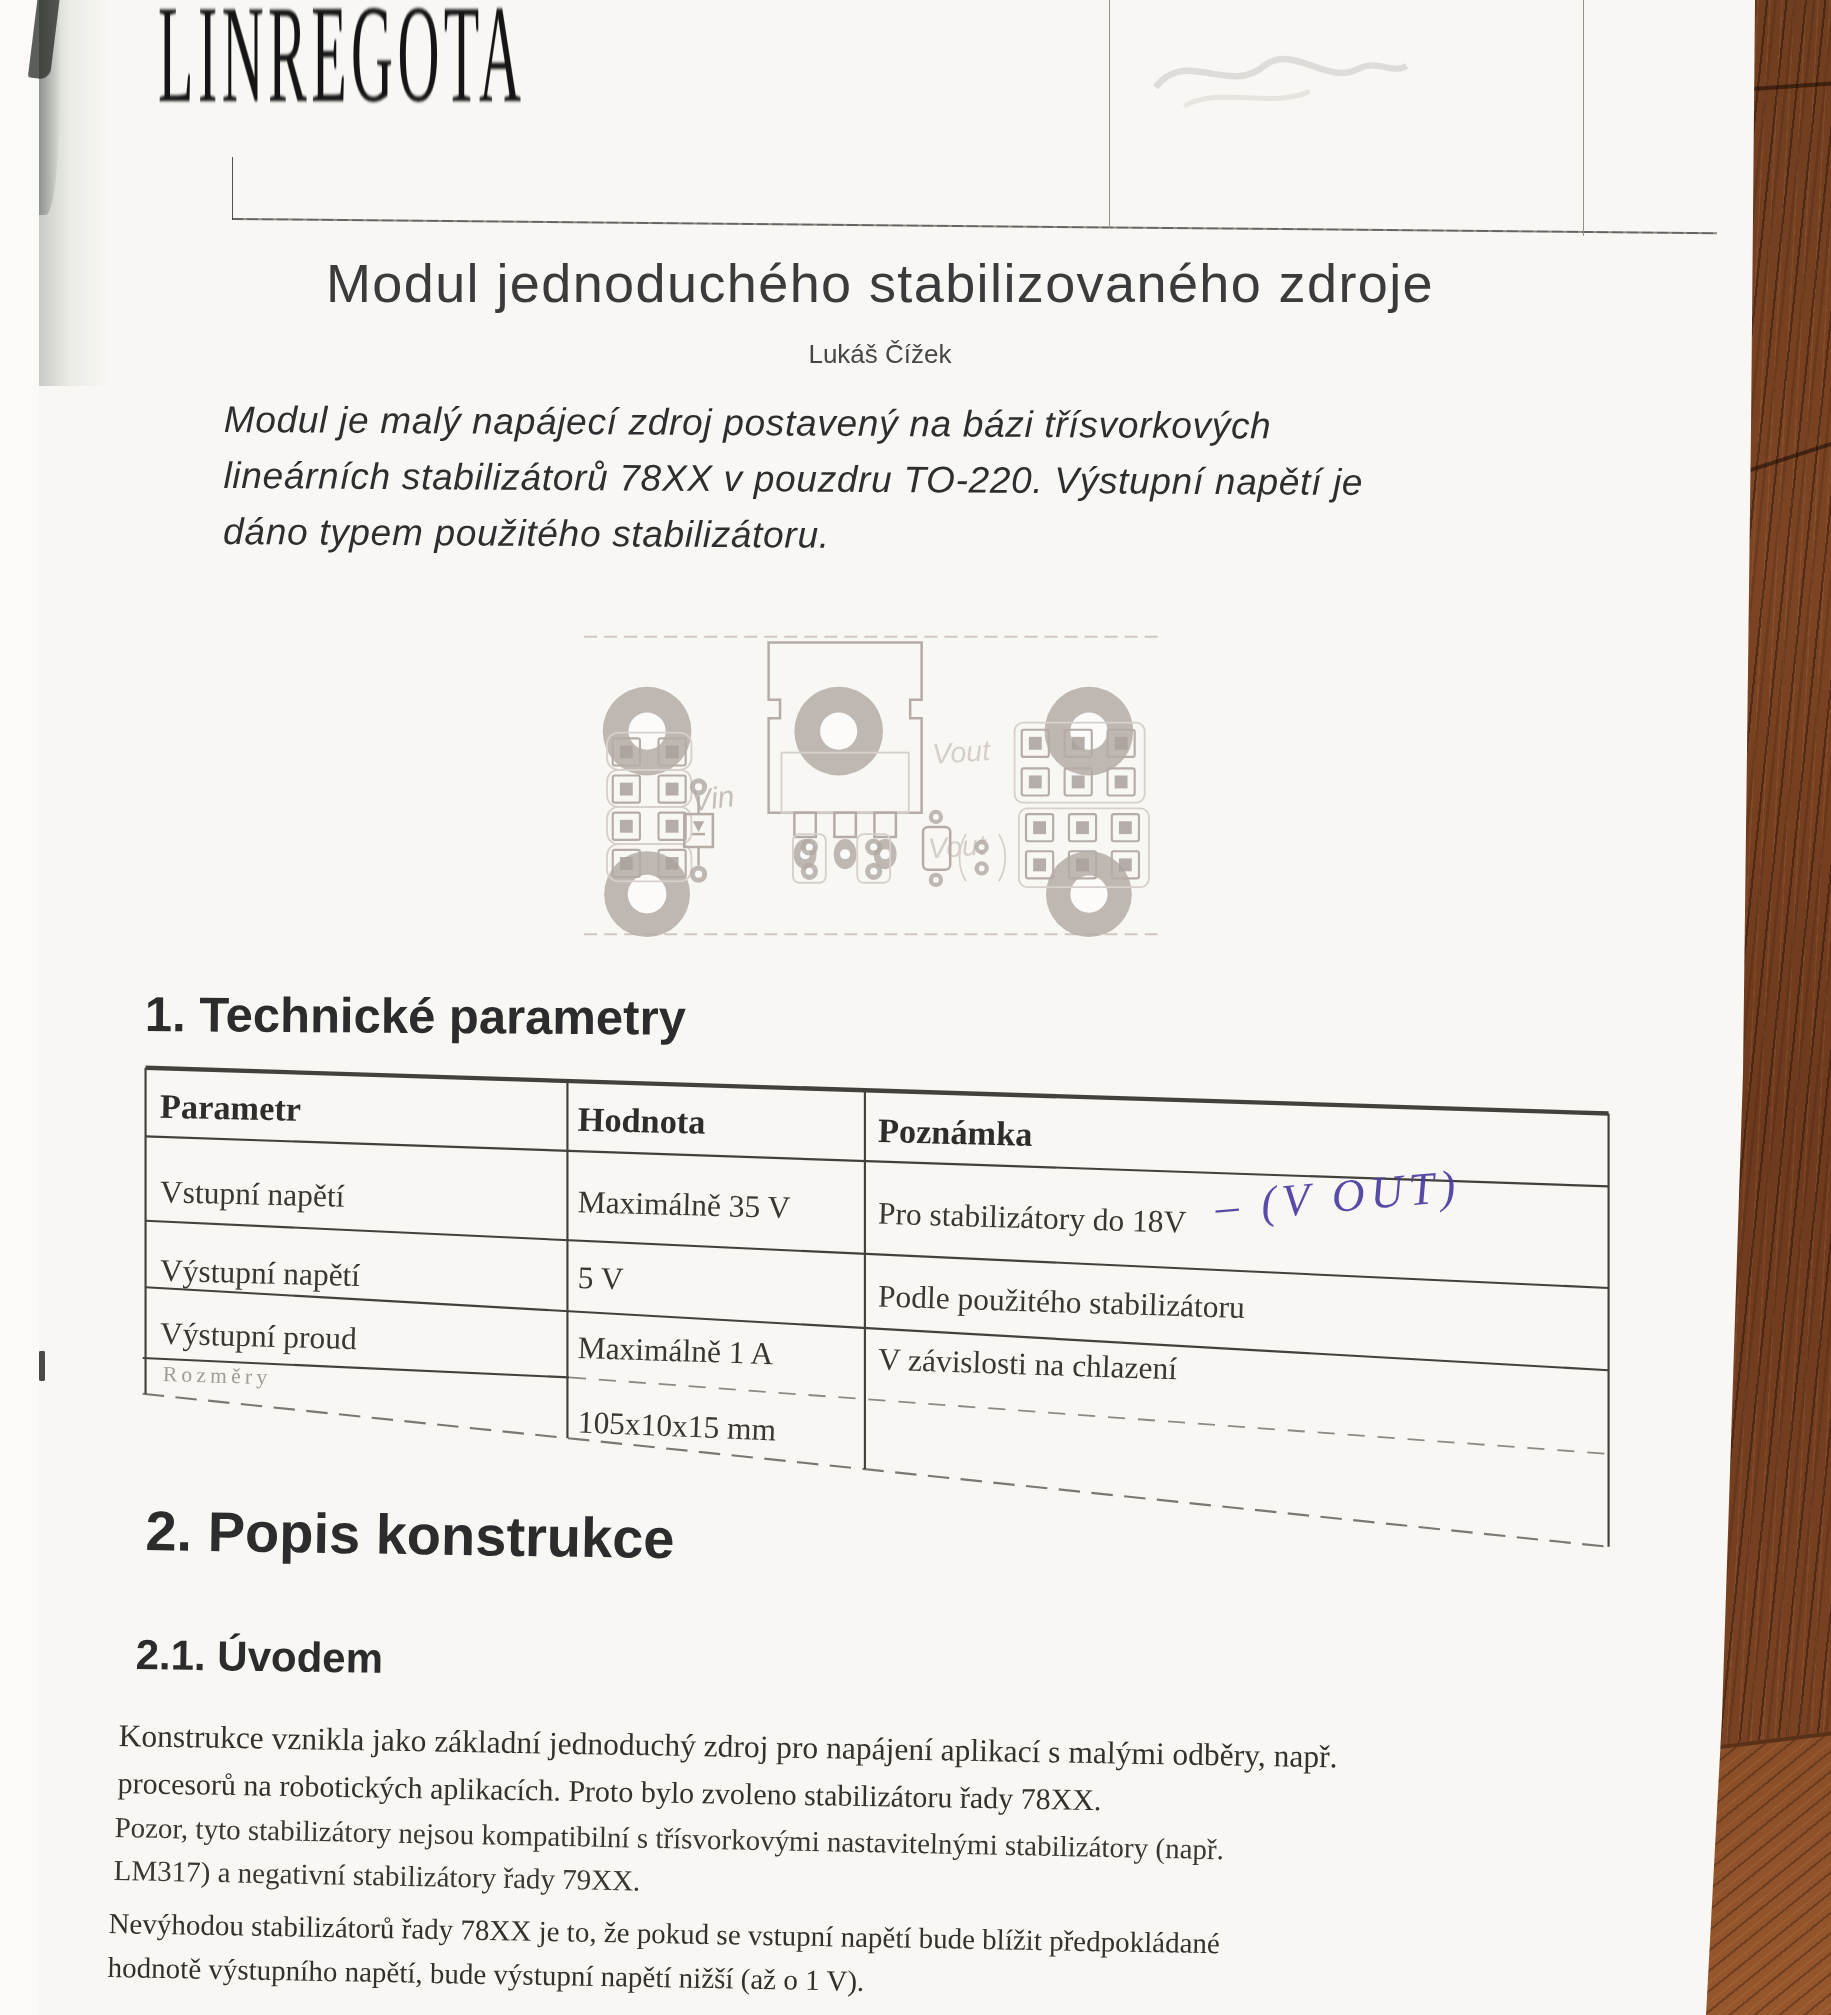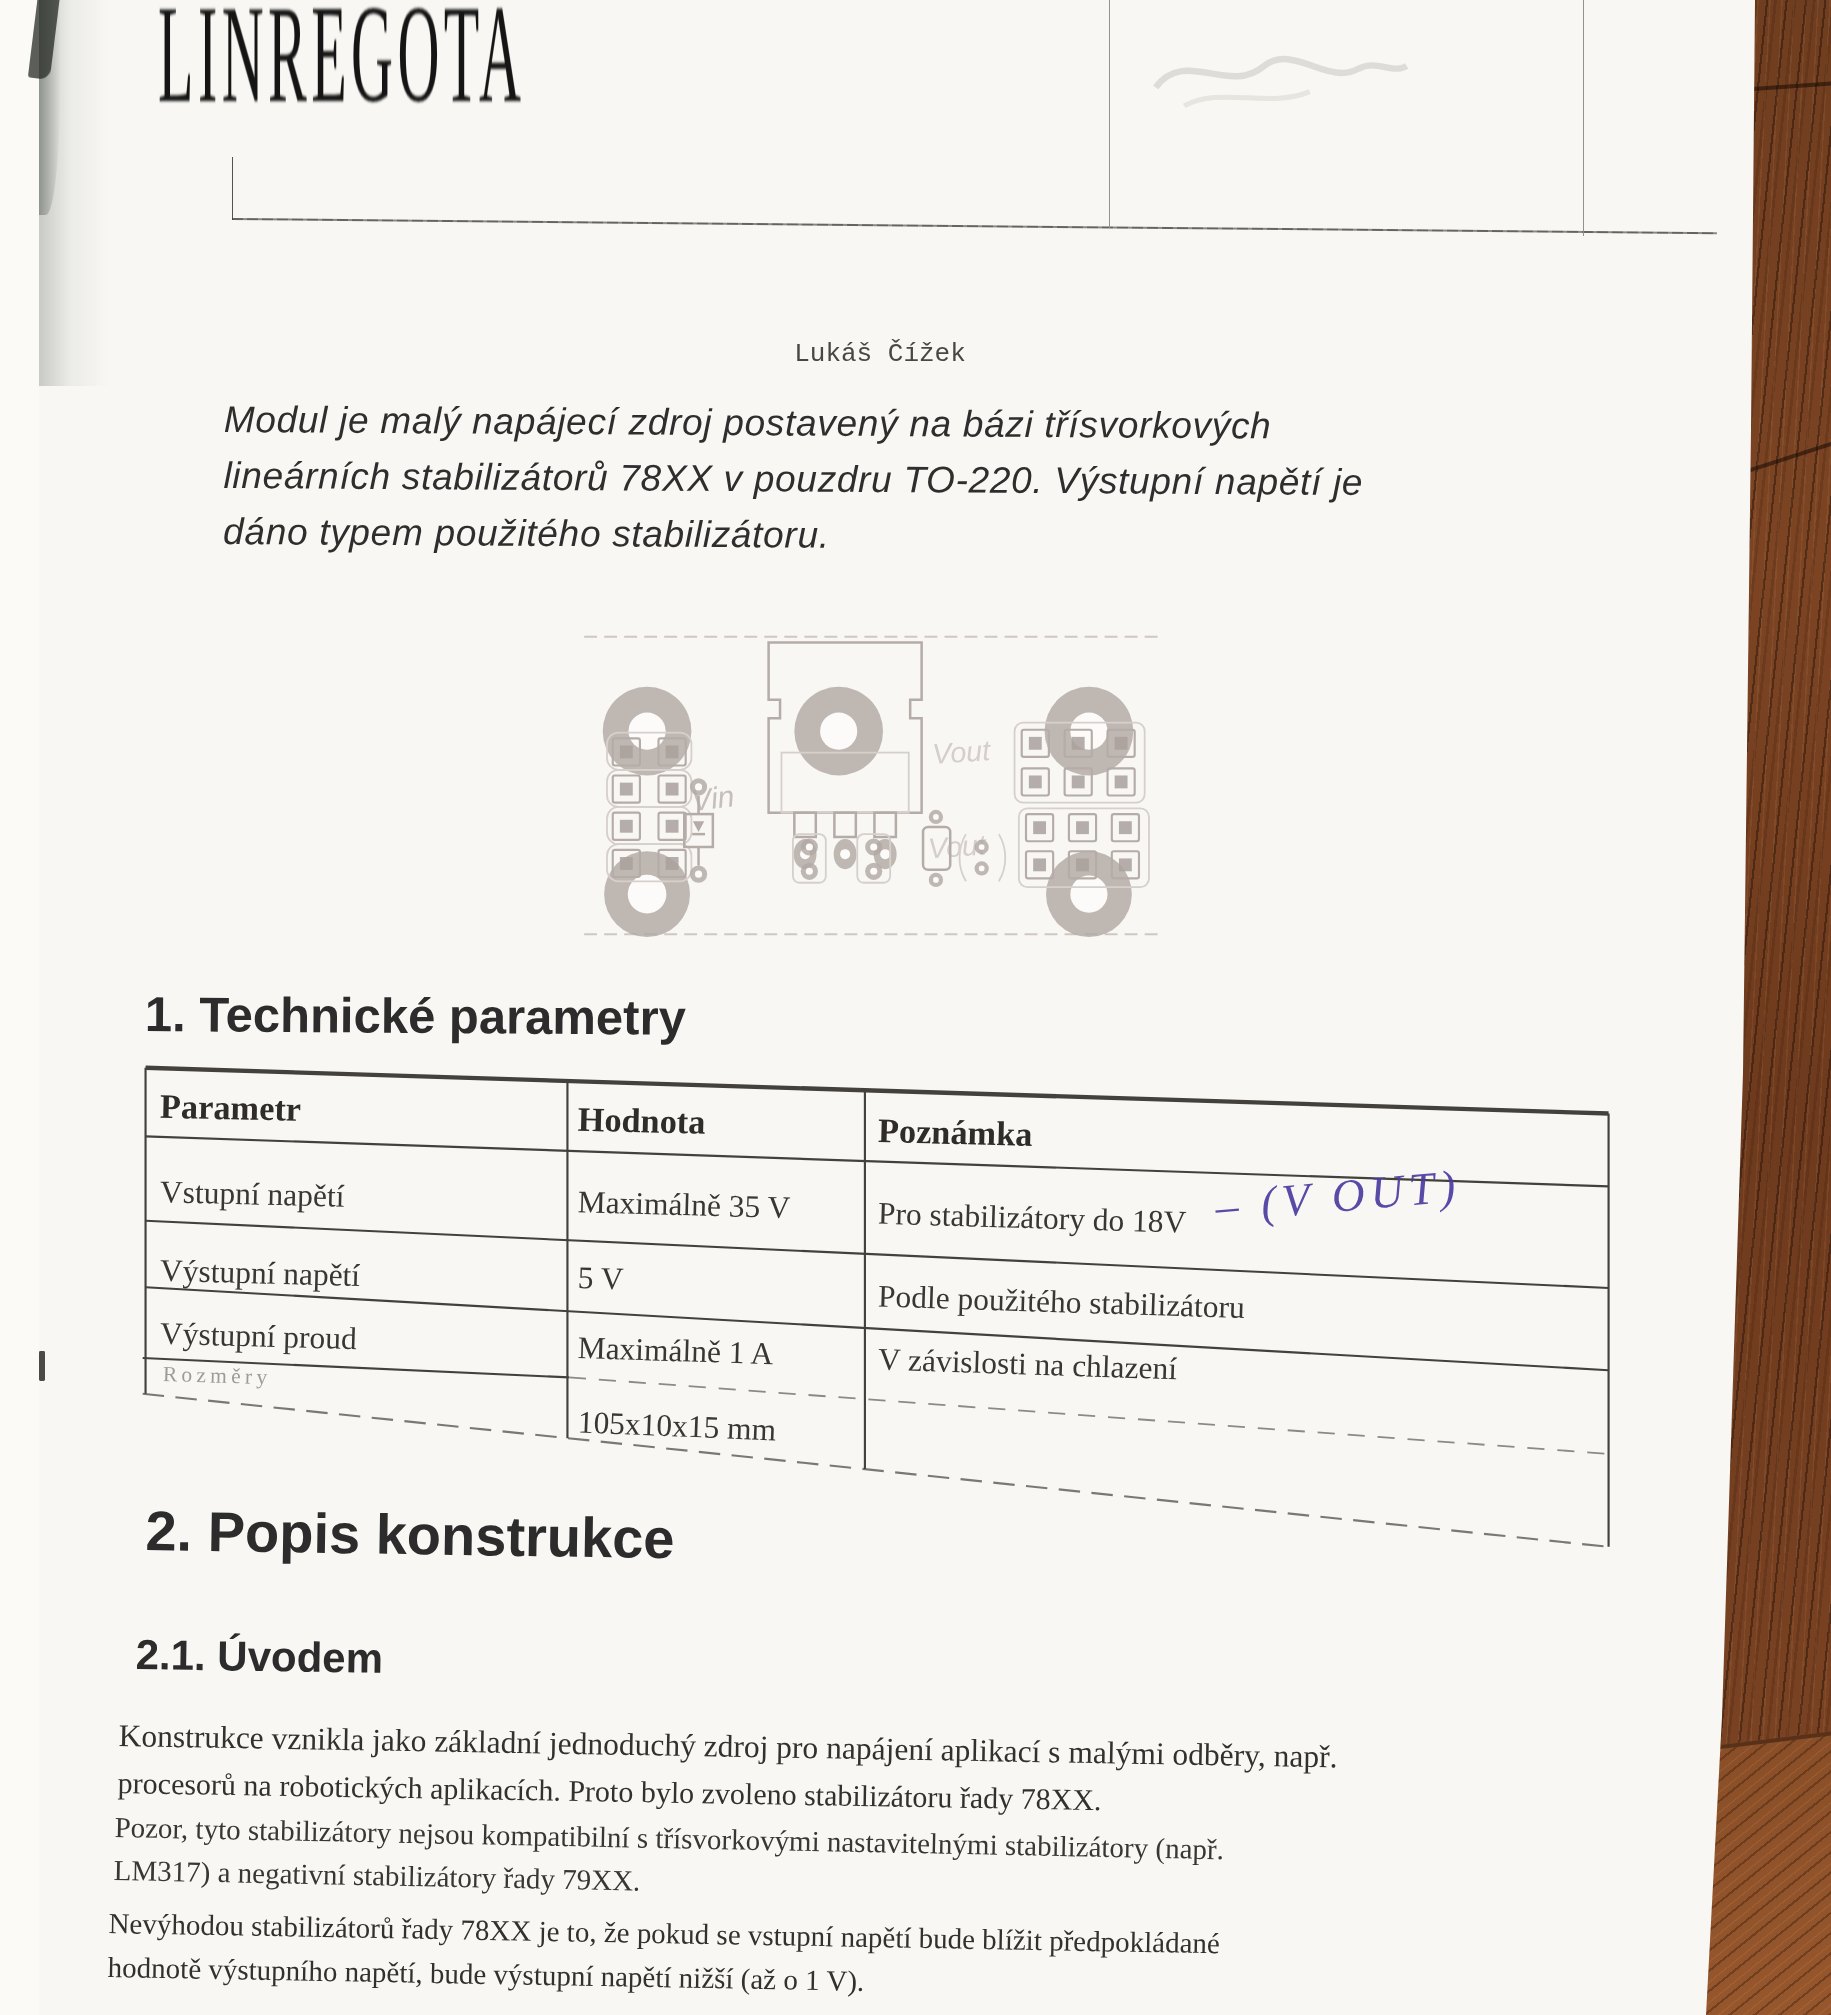--- a/index.html
+++ b/index.html
@@ -46,21 +46,21 @@
     transform:rotate(0.55deg);transform-origin:left center;}
   #lh-stub{left:193px;top:157px;width:1.4px;height:63px;background:#55534f;}
   #lh-v1{left:1070px;top:0;width:1.4px;height:228px;background:#93938b;}
   #lh-v2{left:1544px;top:0;width:1.4px;height:236px;background:#93938b;}
   #scribble{left:1102px;top:26px;}
 
   
   #title{left:0;top:252px;width:1682px;text-align:center;
     font-family:"Liberation Sans",sans-serif;font-size:54px;color:#3b3b3b;letter-spacing:1.4px;white-space:nowrap;}
   #author{left:0;top:339px;width:1682px;text-align:center;
-    font-family:Liberation Mono, monospace;font-size:26px;color:#474747;}
+    font-family:Liberation Sans, sans-serif;font-size:26px;color:#474747;}
   #intro{left:185px;top:392px;width:1360px;font-family:"Liberation Sans",sans-serif;
     font-style:italic;font-size:37px;line-height:56px;color:#2e2e2e;letter-spacing:0.7px;
     transform:rotate(0.35deg);transform-origin:left top;white-space:nowrap;}
   .h1{font-family:"Liberation Sans",sans-serif;font-weight:bold;color:#2c2c2c;white-space:nowrap;}
   #sec1-h{left:106px;top:986px;font-size:49px;transform:rotate(0.4deg);transform-origin:left top;}
   #sec2-h{left:107px;top:1498px;font-size:56px;transform:rotate(0.9deg);transform-origin:left top;}
   #sec21-h{left:97px;top:1631px;font-size:42px;transform:rotate(0.9deg);transform-origin:left top;}
   .para{font-family:"Liberation Serif",serif;color:#34312d;white-space:nowrap;transform-origin:left top;}
   #para1{left:80px;top:1712px;font-size:30px;line-height:47px;transform:rotate(1.0deg);}
   #para1 .line:first-child{font-size:31.5px;}
@@ -94,20 +94,21 @@
     <div id="logo" class="abs">LINREGOTA</div>
     <div id="lh-stub" class="abs"></div>
     <div id="lh-rule" class="abs"></div>
     <div id="lh-v1" class="abs"></div>
     <div id="lh-v2" class="abs"></div>
     <svg id="scribble" class="abs" width="286" height="107" viewBox="0 0 400 150">
       <path d="M20,86 C62,30 122,98 172,56 C212,24 262,84 304,60 C330,46 352,68 372,56" stroke="rgba(128,128,124,0.22)" stroke-width="9" fill="none"></path>
       <path d="M60,112 C110,84 180,116 236,92" stroke="rgba(128,128,124,0.15)" stroke-width="7" fill="none"></path>
     </svg>
 
+    <div id="title" class="abs">Modul jednoduchého stabilizovaného zdroje</div>
     <div id="author" class="abs">Lukáš Čížek</div>
 
     <div id="intro" class="abs">
       <div class="line">Modul je malý napájecí zdroj postavený na bázi třísvorkových</div>
       <div class="line">lineárních stabilizátorů 78XX v pouzdru TO-220. Výstupní napětí je</div>
       <div class="line">dáno typem použitého stabilizátoru.</div>
     </div>
 
     <svg id="pcb" class="abs" width="592" height="309" viewBox="0 0 828 432">
       <line x1="10" y1="8" x2="818" y2="8" stroke="#d0c7c2" stroke-width="3" stroke-dasharray="18 10"></line>

